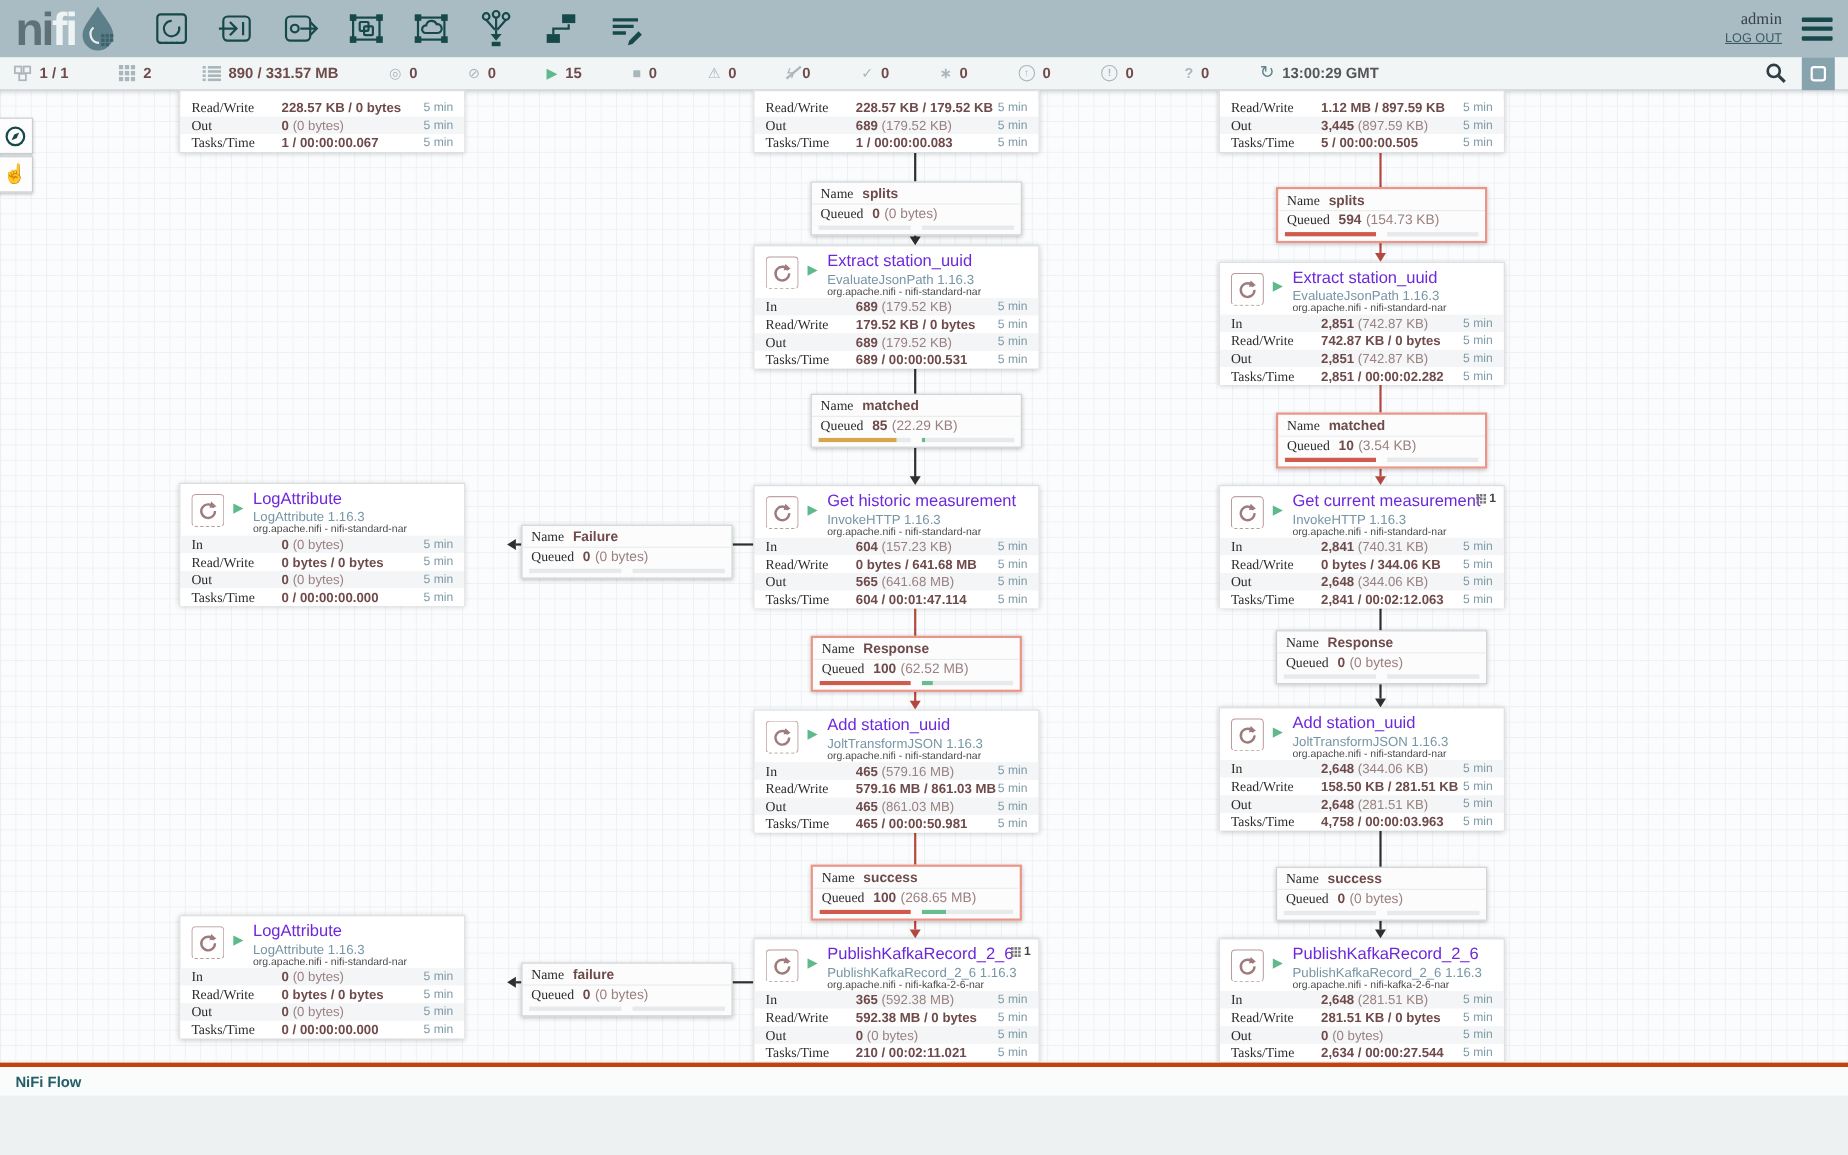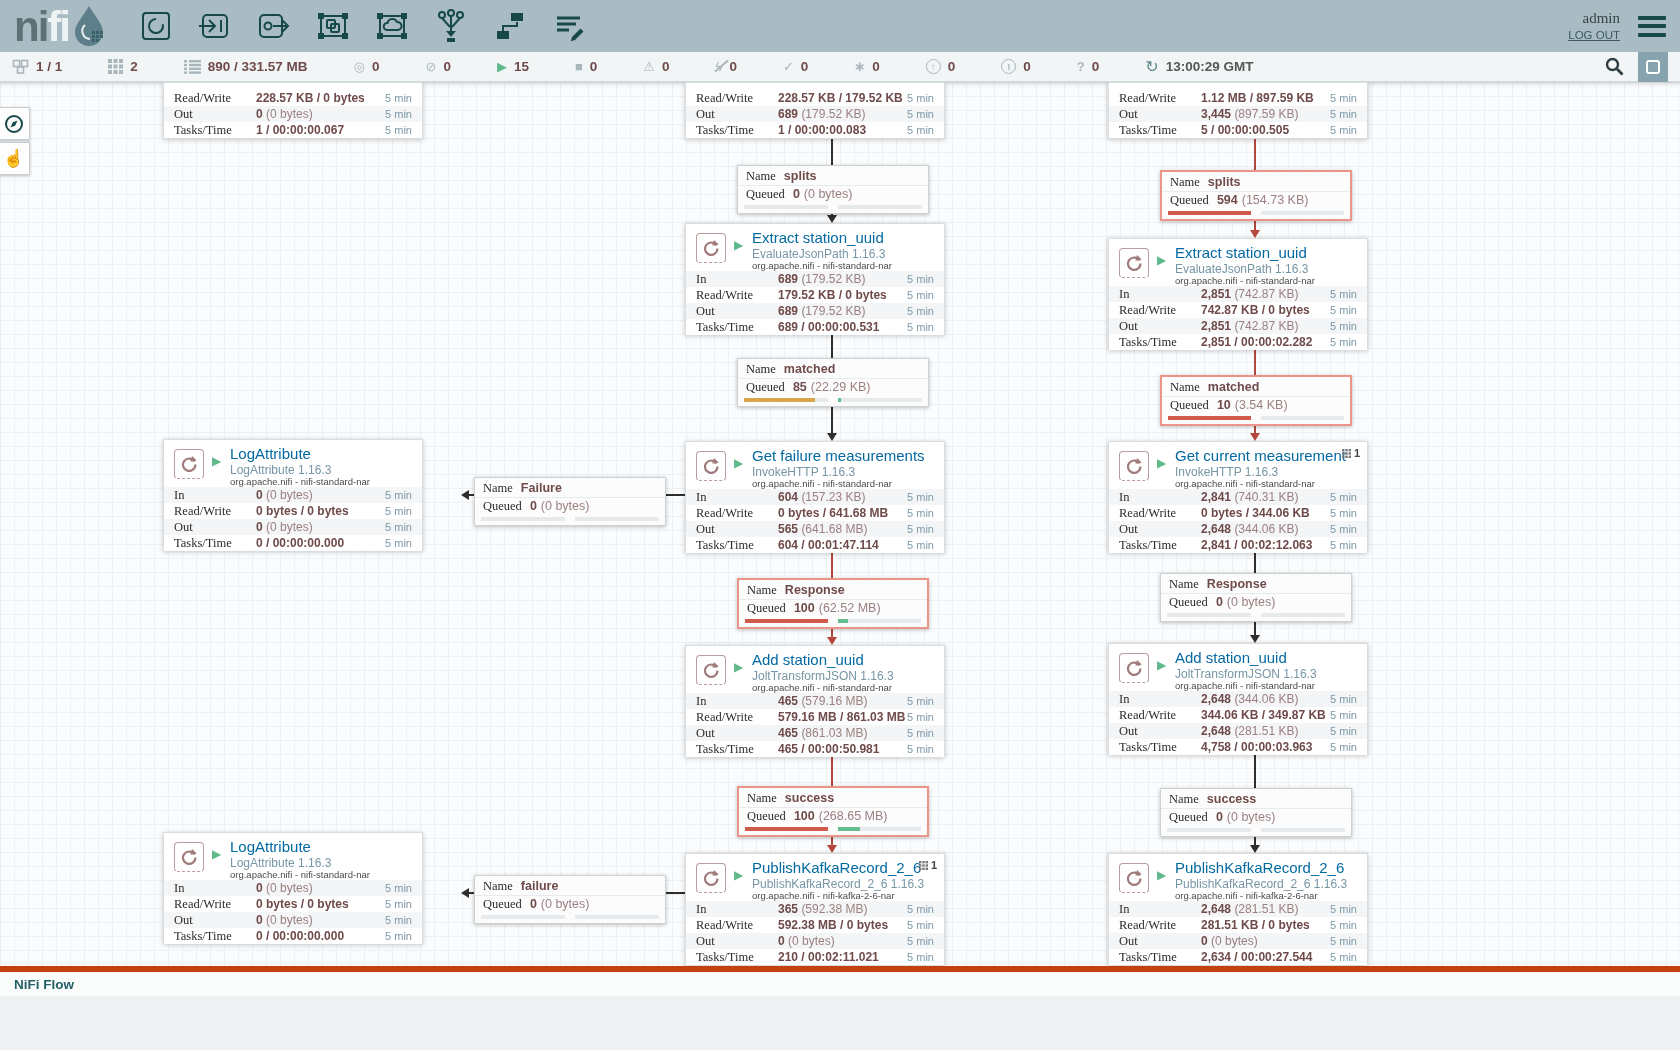--- a/index.html
+++ b/index.html
@@ -49,21 +49,21 @@
   .hline { position:absolute; height:2px; background:#2f2f2f; z-index:1; }
   .ah-down { position:absolute; width:0; height:0; border-left:5px solid transparent; border-right:5px solid transparent; border-top:8px solid #2f2f2f; z-index:1; }
   .ah-down.red { border-top-color:#b5483e; }
   .ah-left { position:absolute; width:0; height:0; border-top:5px solid transparent; border-bottom:5px solid transparent; border-right:8px solid #2f2f2f; z-index:1; }
 
   
   .proc { position:absolute; width:260px; height:112px; background:#fff; border:1px solid #d9dddf; box-shadow:0 1px 5px rgba(0,0,0,.22); z-index:3; cursor:pointer; }
   .proc-head { position:relative; height:47px; }
   .proc-icon { position:absolute; left:10px; top:9px; width:30px; height:30px; border:1px solid #b99c9c; border-bottom-style:dashed; border-radius:4px; display:flex; align-items:center; justify-content:center; }
   .run-icon { position:absolute; left:48px; top:15px; font-size:12px; color:#5fb98b; line-height:12px; }
-  .proc-title { position:absolute; left:66px; top:5px; font-size:15px; color:#0369a1; white-space:nowrap; }
+  .proc-title { position:absolute; left:66px; top:5px; font-size:15px; color:#6d28d9; white-space:nowrap; }
   .proc-type { position:absolute; left:66px; top:23px; font-size:12px; color:#7695a5; white-space:nowrap; }
   .proc-bundle { position:absolute; left:66px; top:36px; font-size:9.5px; color:#4a4a4a; white-space:nowrap; }
   .badge { position:absolute; top:5px; right:7px; display:flex; align-items:center; gap:3px; font-size:11px; font-weight:bold; color:#444; }
   .stat-row { display:flex; align-items:center; height:16px; padding:0 10px; font-size:12px; background:#fff; white-space:nowrap; }
   .stat-row.r-gray { background:#f3f5f6; }
   .stat-label { width:82px; flex:none; font-family:"Liberation Serif",serif; font-size:12.5px; color:#2b2b2b; }
   .stat-val { flex:1; overflow:hidden; }
   .stat-val b { color:#6f4a4a; }
   .lightv { color:#9c8080; }
   .stat-period { flex:none; color:#7d99a8; font-size:11px; }
@@ -75,21 +75,21 @@
   .crow { padding:0 8px; height:17px; line-height:17px; font-size:12.5px; white-space:nowrap; }
   .crow + .crow { border-top:1px solid #e8ebec; }
   .ckey { font-family:"Liberation Serif",serif; color:#2b2b2b; margin-right:8px; }
   .cname, .ccount { color:#6f4a4a; font-weight:bold; }
   .csize { color:#9c8080; margin-left:4px; }
   .cbars { display:flex; gap:10px; padding:3px 6px 0; }
   .bar { flex:1; height:4px; background:#e7eaec; position:relative; overflow:hidden; }
   .bar-fill { position:absolute; left:0; top:0; height:100%; width:0; }
 
   
-  .crumb-bar { position:absolute; top:966px; left:0; right:0; height:30px; background:#fafbfb; border-top:6px solid #c2410c; display:flex; align-items:center; padding:0 14px; z-index:8; }
+  .crumb-bar { position:absolute; top:966px; left:0; right:0; height:30px; background:#fafbfb; border-top:4px solid #c2410c; display:flex; align-items:center; padding:0 14px; z-index:8; }
   .crumb { font-weight:bold; font-size:13.5px; color:#235f66; cursor:pointer; }
   .footer-strip { position:absolute; top:996px; left:0; right:0; height:54px; background:#eef1f2; }
 </style>
 </head>
 <body>
 
 <div class="app-header">
   <div class="logo">
     <span class="logo-text"><span class="logo-ni">ni</span><span class="logo-fi">fi</span></span>
     <svg width="36" height="42" viewBox="0 0 36 42" style="margin-left:2px">
@@ -629,21 +629,21 @@
 
   <div class="proc" style="left:685px;top:359px">
     <div class="proc-head">
       <span class="proc-icon">
           <svg width="20" height="20" viewBox="0 0 20 20">
             <path d="M15.5 7.5 A6.2 6.2 0 1 0 16.4 10.5" fill="none" stroke="#a07b7b" stroke-width="2.2"></path>
             <path d="M13 2 l4.8 4.4 -6.4 1.4z" fill="#a07b7b"></path>
           </svg>
         </span>
       <span class="run-icon">▶</span>
-      <div class="proc-title">Get failure measurements</div>
+      <div class="proc-title">Get historic measurement</div>
       <div class="proc-type">InvokeHTTP 1.16.3</div>
       <div class="proc-bundle">org.apache.nifi - nifi-standard-nar</div>
     </div>
     <div class="stat-row r-gray">
         <span class="stat-label">In</span>
         <span class="stat-val"><b>604</b> <span class="lightv">(157.23 KB)</span></span>
         <span class="stat-period">5 min</span>
       </div>
     <div class="stat-row">
         <span class="stat-label">Read/Write</span>
@@ -843,21 +843,21 @@
       <div class="proc-type">JoltTransformJSON 1.16.3</div>
       <div class="proc-bundle">org.apache.nifi - nifi-standard-nar</div>
     </div>
     <div class="stat-row r-gray">
         <span class="stat-label">In</span>
         <span class="stat-val"><b>2,648</b> <span class="lightv">(344.06 KB)</span></span>
         <span class="stat-period">5 min</span>
       </div>
     <div class="stat-row">
         <span class="stat-label">Read/Write</span>
-        <span class="stat-val"><b>344.06 KB / 349.87 KB</b></span>
+        <span class="stat-val"><b>158.50 KB / 281.51 KB</b></span>
         <span class="stat-period">5 min</span>
       </div>
     <div class="stat-row r-gray">
         <span class="stat-label">Out</span>
         <span class="stat-val"><b>2,648</b> <span class="lightv">(281.51 KB)</span></span>
         <span class="stat-period">5 min</span>
       </div>
     <div class="stat-row">
         <span class="stat-label">Tasks/Time</span>
         <span class="stat-val"><b>4,758 / 00:00:03.963</b></span>

